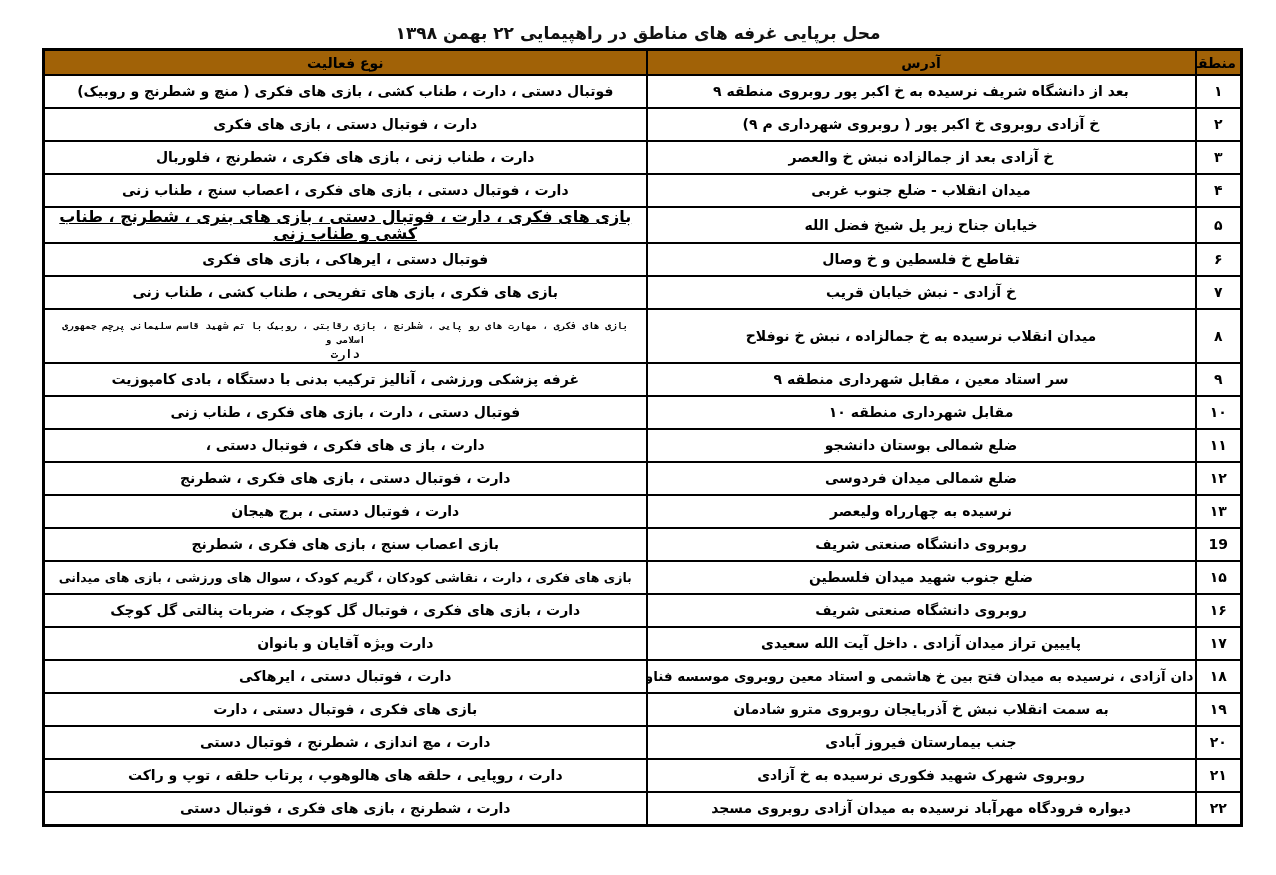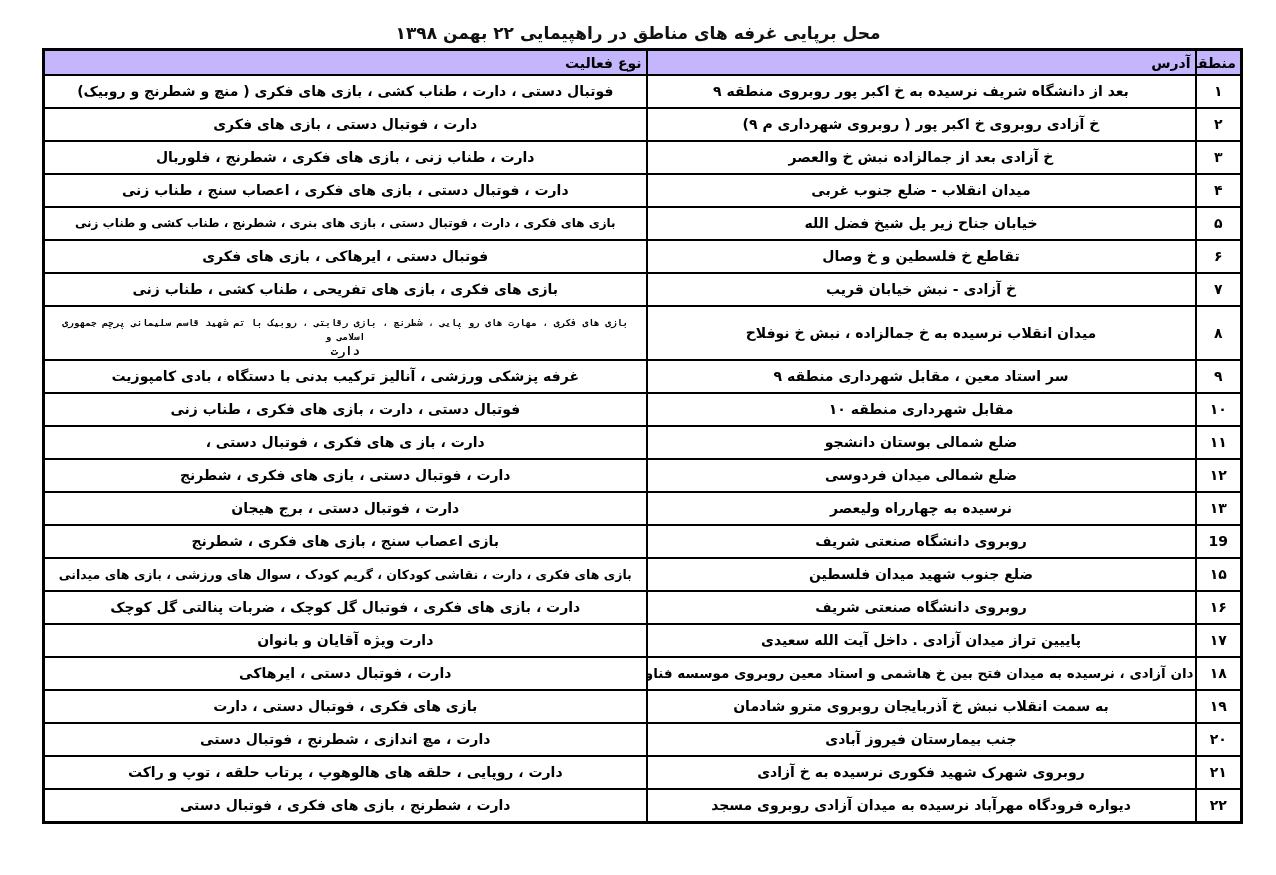--- a/index.html
+++ b/index.html
@@ -15,24 +15,24 @@
   table.booths {
     position:absolute; top:48px; left:42px; width:1201px;
     border-collapse:collapse; direction:rtl; table-layout:fixed;
     border:3px solid #000;
   }
   .booths th, .booths td {
     border:2px solid #000; text-align:center; vertical-align:middle;
     font-weight:bold; color:#000; padding:0 4px; overflow:hidden;
   }
   .booths th {
-    background:#c4b5fd; height:23px; font-size:14px;text-align:right;
+    background:#a16207; height:23px; font-size:14px;
   }
   .booths td { height:31px; font-size:14px; line-height:17px; }
-  td.act-sm  { font-size:12px; }
+  td.act-sm  { font-size:16px;text-decoration:underline; }
   td.act-md  { font-size:12.5px; padding:0 1px; }
   td.act-xs  { font-size:9.5px; line-height:14px; vertical-align:top; padding-top:10px;font-family:Liberation Mono, monospace; }
   td.addr-clip { white-space:nowrap; font-size:13.5px; padding:0 1px; }
   .xs-line2 { font-size:12px; }
 </style>
 </head>
 <body>
 
 <div class="page">
   <div class="title">محل برپایی غرفه های مناطق در راهپیمایی ۲۲ بهمن ۱۳۹۸</div>

